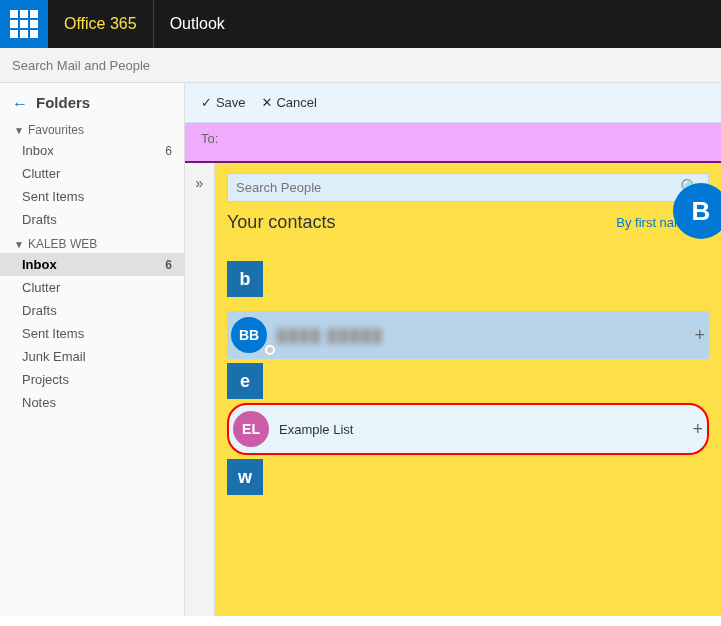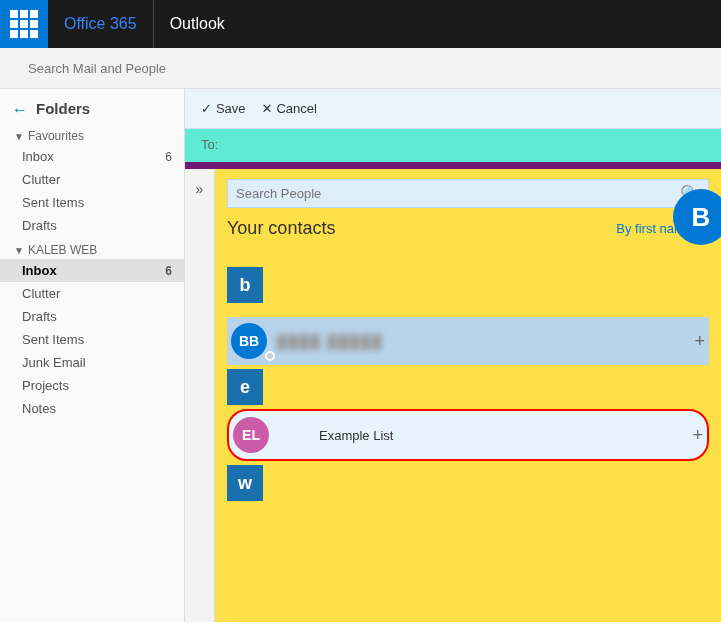--- a/index.html
+++ b/index.html
@@ -26,42 +26,42 @@
       grid-template-columns: repeat(3, 8px);
       grid-template-rows: repeat(3, 8px);
       gap: 2px;
     }
     .waffle-dot {
       background: #fff;
       width: 8px;
       height: 8px;
     }
     .office-label {
-      color: #3b82f6;
+      color: #fde047;
       font-size: 16px;
       padding: 12px 16px;
       border-right: 1px solid #444;
       height: 100%;
       display: flex;
       align-items: center;
     }
     .outlook-label {
       color: #fff;
       font-size: 16px;
       padding: 0 16px;
     }
 
     
     .search-bar {
       background: #f3f3f3;
       border-bottom: 1px solid #ddd;
-      height: 41px;
-      display: flex;
-      align-items: center;
-      padding: 0 28px;
+      height: 35px;
+      display: flex;
+      align-items: center;
+      padding: 0 12px;
     }
     .search-bar input {
       border: none;
       background: transparent;
       font-size: 13px;
       color: #666;
       outline: none;
       width: 160px;
     }
 
@@ -147,25 +147,25 @@
       font-size: 13px;
       color: #333;
       cursor: pointer;
       background: none;
       border: none;
     }
 
     
     .to-field {
       padding: 8px 16px;
-      border-bottom: 7px solid #701a75;
+      border-bottom: 2px solid #701a75;
       font-size: 13px;
       color: #333;
       min-height: 40px;
-      background: #5eead4;
+      background: #f0abfc;
     }
     .to-label { color: #666; }
 
     
     .people-panel {
       display: flex;
       flex: 1;
       overflow: hidden;
       position: relative;
     }
@@ -304,21 +304,20 @@
       position: absolute;
       bottom: 4px;
       left: 38px;
     }
 
     
     .contact-item.example-list {
       border: 2px solid red;
       border-radius: 20px;
       background: #e8f4fb;
-      gap: 40px;
     }
 
     
     .big-avatar {
       position: absolute;
       right: -10px;
       top: 50px;
       width: 56px;
       height: 56px;
       border-radius: 50%;

